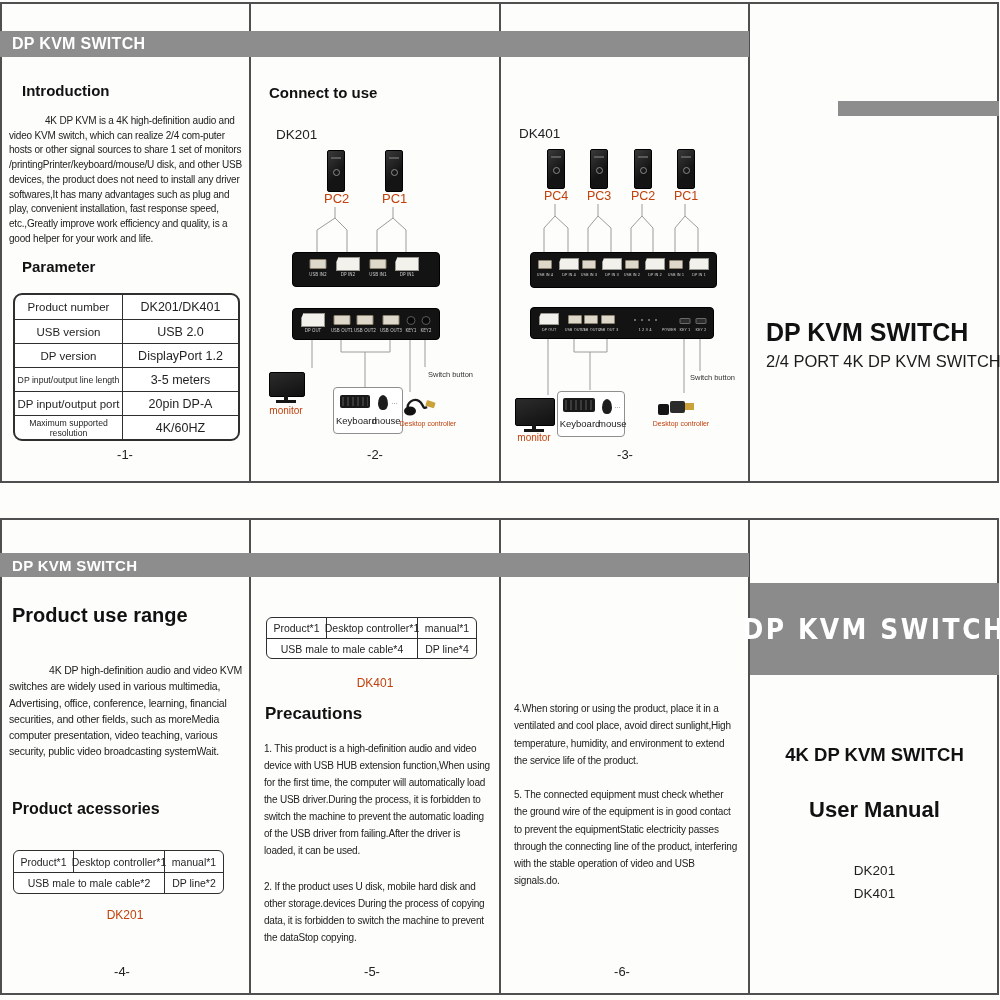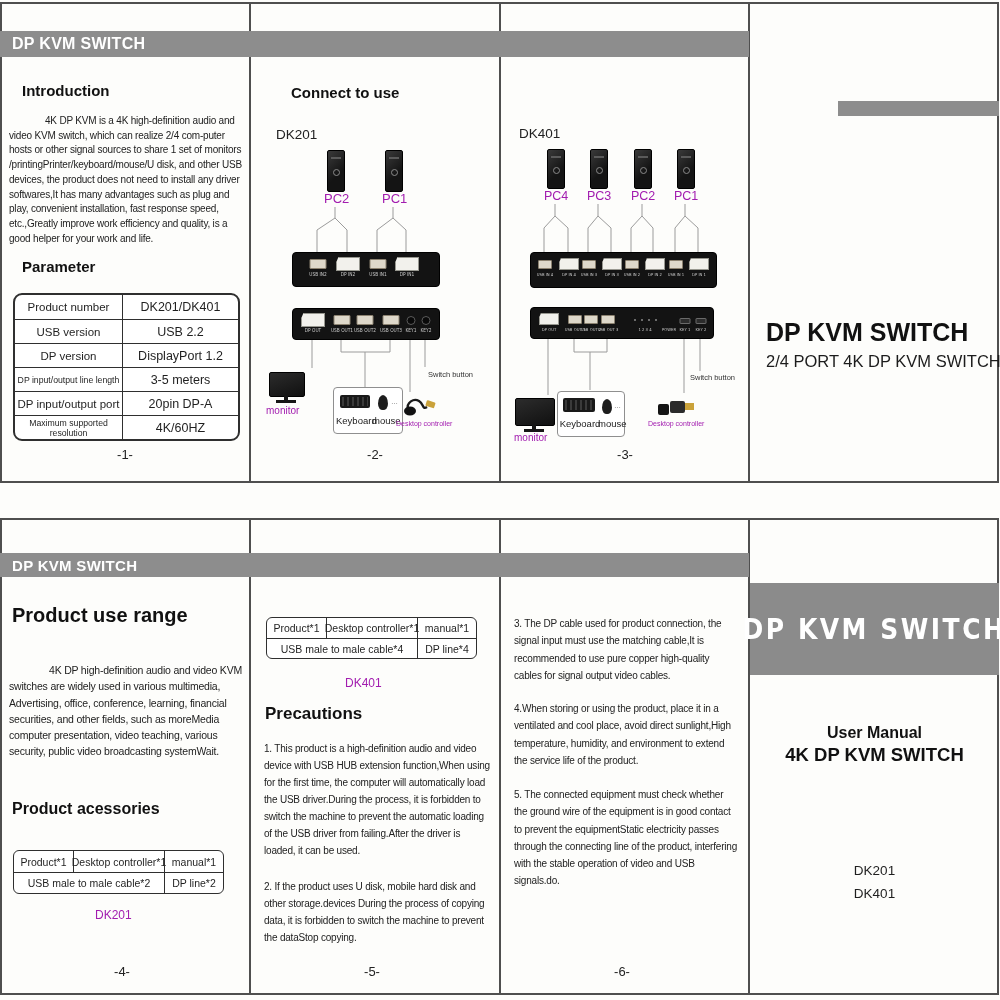--- a/index.html
+++ b/index.html
@@ -8,21 +8,21 @@
   .abs{position:absolute;}
   .sheet{position:absolute;border:2px solid #4f4f4f;box-sizing:border-box;pointer-events:none;}
   .vline{position:absolute;width:2px;background:#4f4f4f;}
   .graybar{position:absolute;background:#8d8d8d;color:#ffffff;display:flex;align-items:center;
            padding-left:12px;box-sizing:border-box;z-index:3;}
   .graybar span{font-weight:bold;letter-spacing:.3px;}
   .h-bold{position:absolute;font-weight:bold;color:#111;white-space:nowrap;}
   .para{position:absolute;font-size:10px;line-height:14.7px;letter-spacing:-.2px;color:#222;}
   .para2{position:absolute;font-size:10px;line-height:17px;letter-spacing:-.2px;color:#222;}
   .pagenum{position:absolute;width:40px;text-align:center;font-size:13px;color:#222;}
-  .clabel{position:absolute;color:#a21caf;}
+  .clabel{position:absolute;text-align:center;color:#c2410c;}
   
   .ptable{position:absolute;display:grid;grid-template-columns:107px 116px;grid-auto-rows:24px;
           border:2px solid #2f2f2f;border-radius:9px;overflow:hidden;background:#fff;}
   .ptc{display:flex;align-items:center;justify-content:center;font-size:11.5px;border-top:1.5px solid #2f2f2f;text-align:center;}
   .ptc.first{border-top:none;}
   .ptc.right{border-left:1.5px solid #2f2f2f;font-size:12.5px;}
   .ptc.small{font-size:8.7px;}
   
   .atable{position:absolute;display:grid;grid-template-columns:59px 91px 59px;
           border:1.5px solid #2f2f2f;border-radius:6px;overflow:hidden;background:#fff;}
@@ -90,33 +90,33 @@
   <div class="graybar" style="left:0;top:31px;width:749px;height:26px;">
     <span style="font-size:16px;">DP KVM SWITCH</span>
   </div>
   <div class="h-bold" style="left:22px;top:82px;font-size:15px;">Introduction</div>
   <div class="para" style="left:9px;top:114px;width:234px;text-indent:36px;">4K DP KVM is a 4K high-definition audio and video KVM switch, which can realize 2/4 com-puter hosts or other signal sources to share 1 set of monitors /printingPrinter/keyboard/mouse/U disk, and other USB devices, the product does not need to install any driver softwares,It has many advantages such as plug and play, convenient installation, fast response speed, etc.,Greatly improve work efficiency and quality, is a good helper for your work and life.</div>
   <div class="h-bold" style="left:22px;top:258px;font-size:15px;">Parameter</div>
   <div class="ptable" style="left:13px;top:293px;">
     <div class="ptc first">Product number</div>
     <div class="ptc first right">DK201/DK401</div>
     <div class="ptc">USB version</div>
-    <div class="ptc right">USB 2.2</div>
+    <div class="ptc right">USB 2.0</div>
     <div class="ptc">DP version</div>
     <div class="ptc right">DisplayPort 1.2</div>
     <div class="ptc small">DP input/output line length</div>
     <div class="ptc right">3-5 meters</div>
     <div class="ptc">DP input/output port</div>
     <div class="ptc right">20pin DP-A</div>
     <div class="ptc small">Maximum supported resolution</div>
     <div class="ptc right">4K/60HZ</div>
   </div>
   <div class="pagenum" style="left:105px;top:447px;">-1-</div>
 
-  <div class="h-bold" style="left:269px;top:84px;font-size:15px;margin-left:22px;">Connect to use</div>
+  <div class="h-bold" style="left:269px;top:84px;font-size:15px;">Connect to use</div>
   <div class="abs" style="left:276px;top:127px;font-size:13.5px;color:#222;">DK201</div>
   <div class="pc" style="left:327px;top:150px;width:16px;height:40px;"></div>
   <div class="pc" style="left:385px;top:150px;width:16px;height:40px;"></div>
   <div class="clabel" style="left:324px;top:191px;width:22px;font-size:13px;">PC2</div>
   <div class="clabel" style="left:382px;top:191px;width:22px;font-size:13px;">PC1</div>
 
   <div class="devbox" style="left:292px;top:252px;width:146px;height:33px;">
     <div class="usbp" style="left:25px;"></div>
     <div class="dpp" style="left:55px;"></div>
     <div class="usbp" style="left:85px;"></div>
@@ -262,26 +262,25 @@
     <div class="atc bl">manual*1</div>
     <div class="atc bt span2">USB male to male cable*4</div>
     <div class="atc bt bl">DP line*4</div>
   </div>
   <div class="clabel" style="left:345px;top:676px;width:60px;font-size:12px;">DK401</div>
   <div class="h-bold" style="left:265px;top:704px;font-size:17px;">Precautions</div>
   <div class="para2" style="left:264px;top:740px;width:226px;">1. This product is a high-definition audio and video device with USB HUB extension function,When using for the first time, the computer will automatically load the USB driver.During the process, it is forbidden to switch the machine to prevent the automatic loading of the USB driver from failing.After the driver is loaded, it can be used.</div>
   <div class="para2" style="left:264px;top:878px;width:226px;">2. If the product uses U disk, mobile hard disk and other storage.devices During the process of copying data, it is forbidden to switch the machine to prevent the dataStop copying.</div>
   <div class="pagenum" style="left:352px;top:964px;">-5-</div>
 
-  <div class="para2" style="left:514px;top:615px;width:224px;line-height:17.3px;">3. The DP cable used for product connection, the signal input must use the matching cable,It is recommended to use pure copper high-quality cables for signal output video cables.</div>
   <div class="para2" style="left:514px;top:700px;width:224px;line-height:17.3px;">4.When storing or using the product, place it in a ventilated and cool place, avoid direct sunlight,High temperature, humidity, and environment to extend the service life of the product.</div>
   <div class="para2" style="left:514px;top:786px;width:224px;line-height:17.3px;">5. The connected equipment must check whether the ground wire of the equipment is in good contact to prevent the equipmentStatic electricity passes through the connecting line of the product, interfering with the stable operation of video and USB signals.do.</div>
   <div class="pagenum" style="left:602px;top:964px;">-6-</div>
 
   <div class="band" style="left:750px;top:583px;width:249px;height:92px;">
     <span class="logo">DP KVM SWITCH</span>
   </div>
   <div class="backcenter h-bold" style="top:744px;font-size:18.5px;position:absolute;">4K DP KVM SWITCH</div>
-  <div class="backcenter h-bold" style="top:724px;font-size:16px;position:absolute;">User Manual</div>
+  <div class="backcenter h-bold" style="top:797px;font-size:22px;position:absolute;">User Manual</div>
   <div class="backcenter" style="top:863px;font-size:13.5px;">DK201</div>
   <div class="backcenter" style="top:886px;font-size:13.5px;">DK401</div>
 
 </div>
 
 </body></html>

